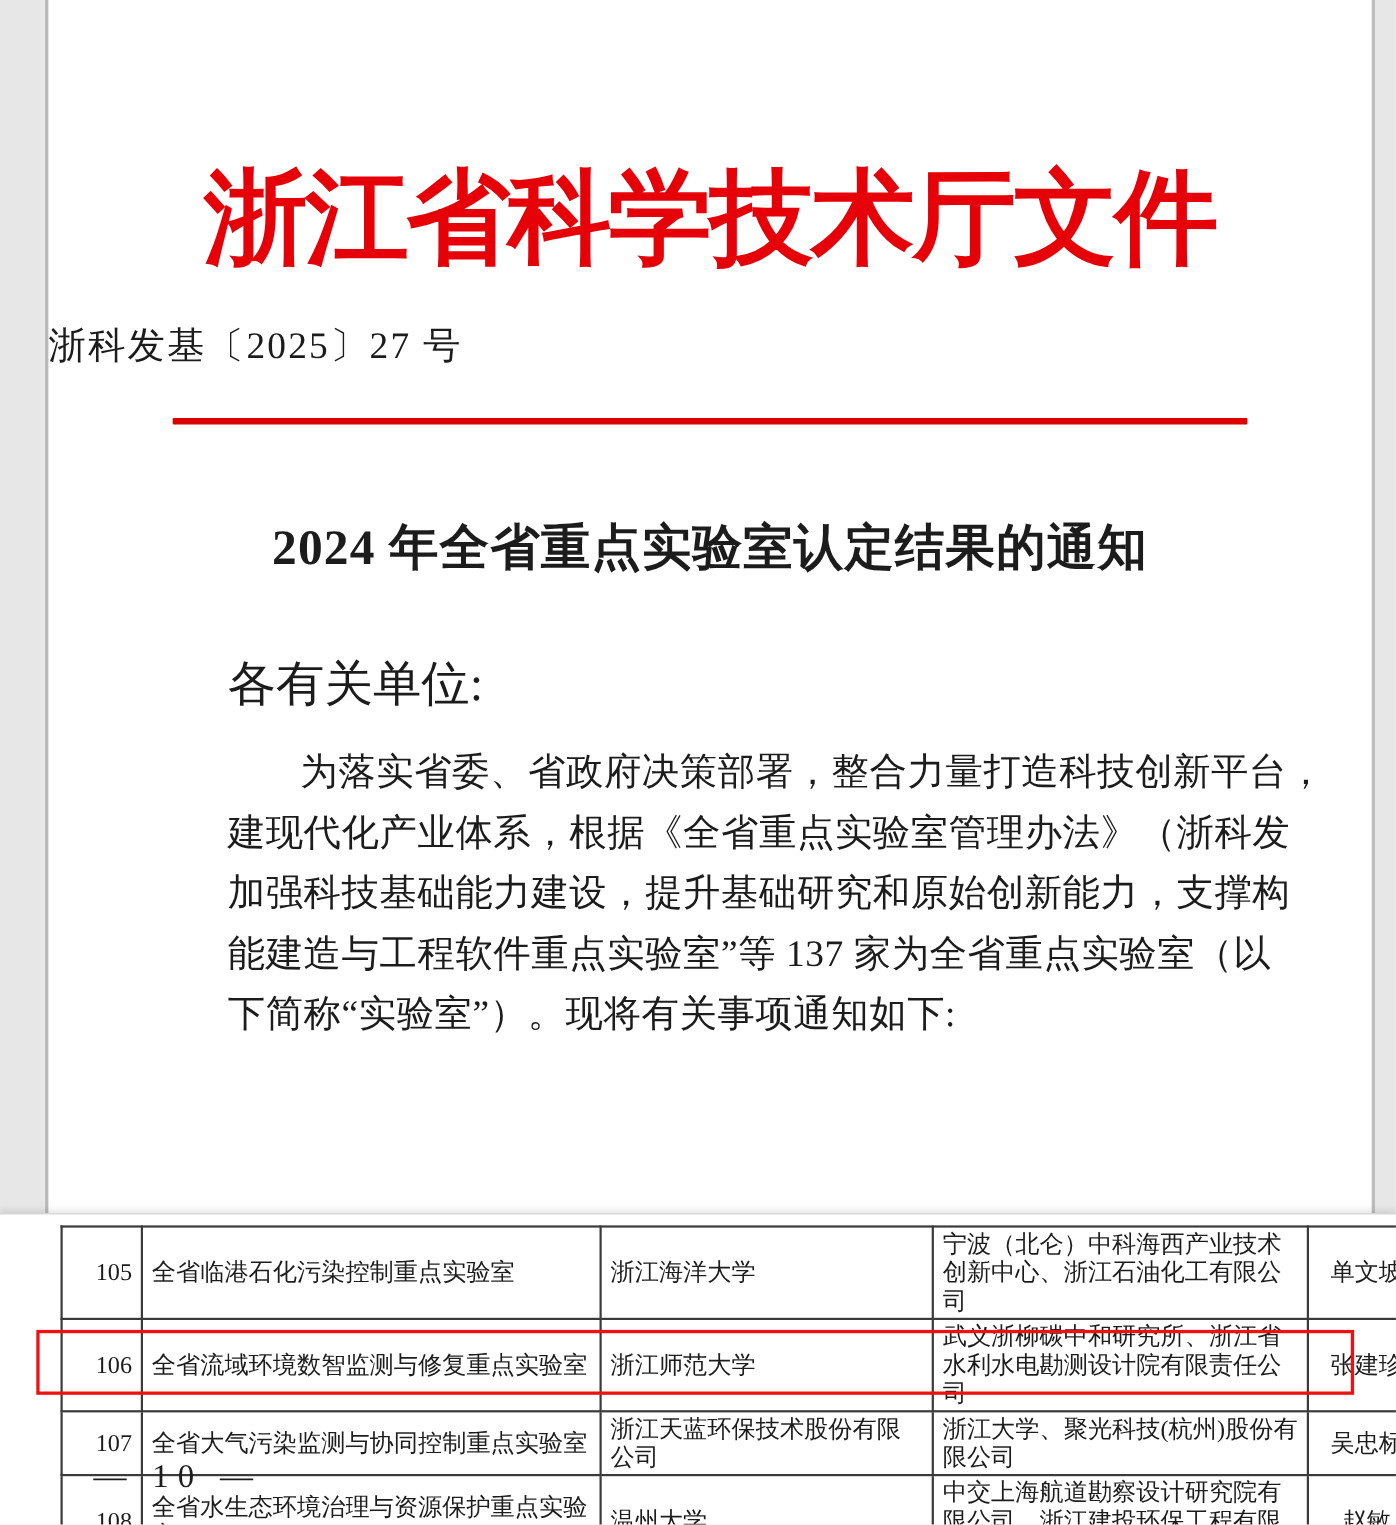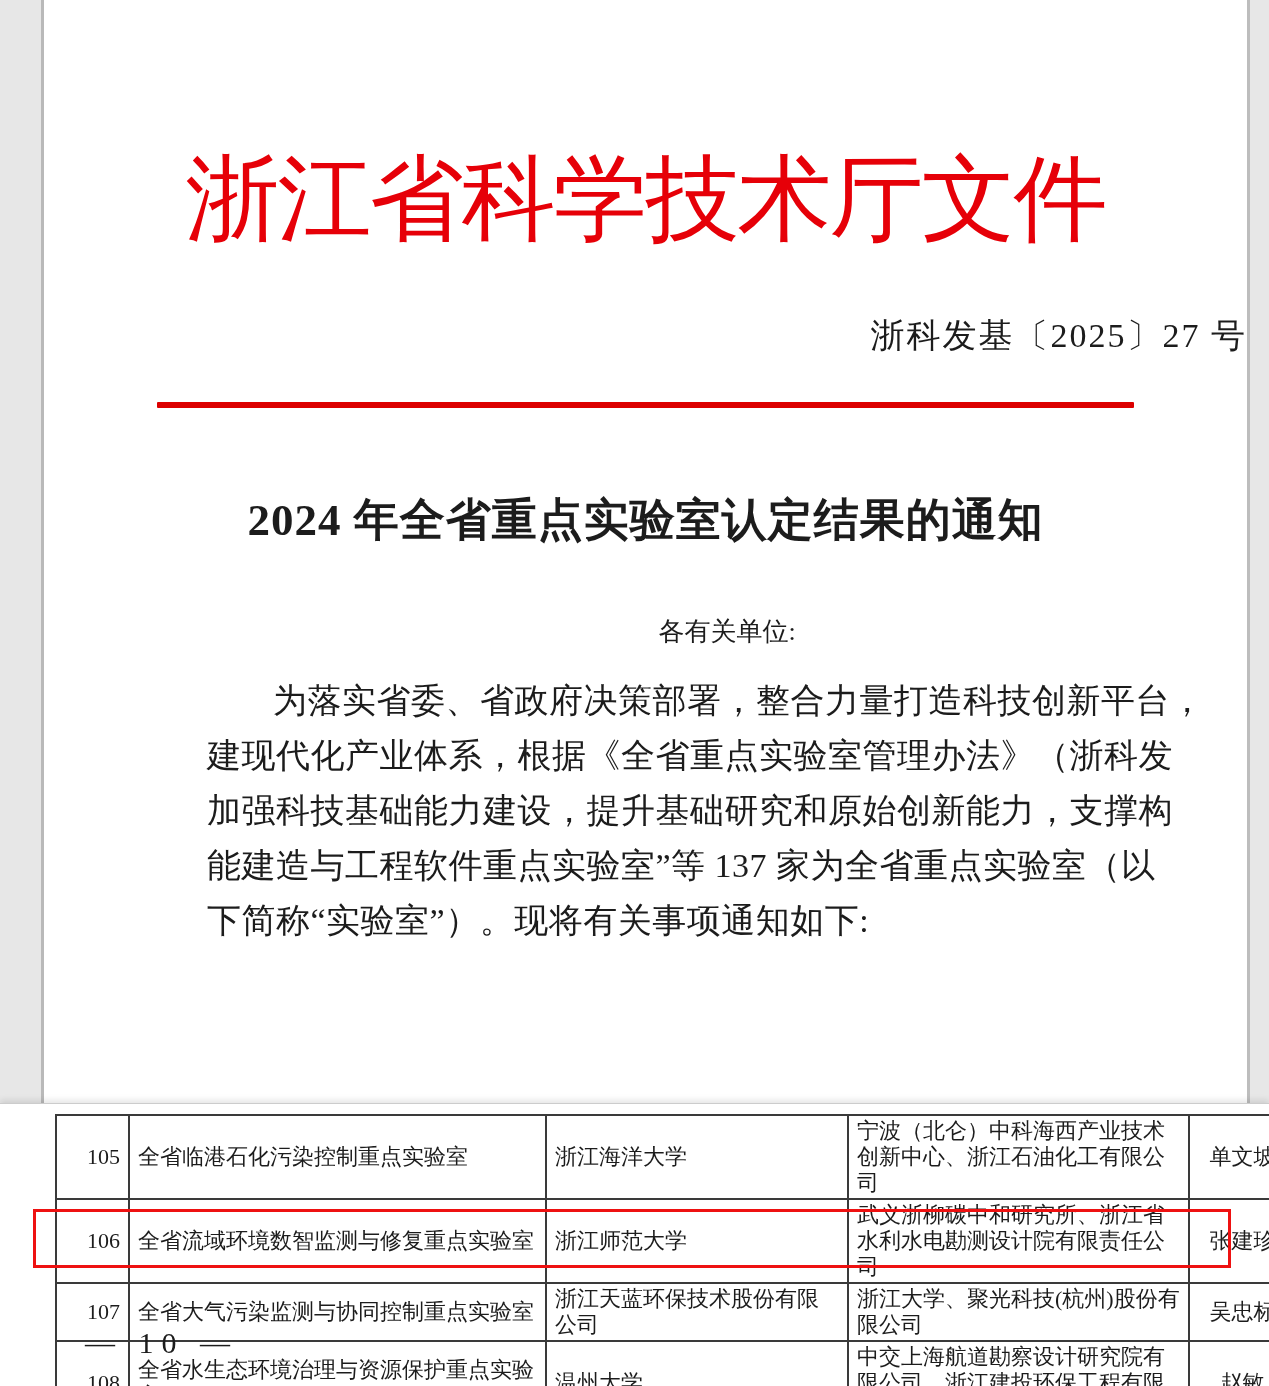--- a/index.html
+++ b/index.html
@@ -16,51 +16,50 @@
     position:absolute;left:41px;top:0;width:1209px;height:1104px;
     background:#ffffff;
     border-left:3px solid #b9b9b9;
     border-right:3px solid #bdbdbd;
     box-sizing:border-box;
   }
   .red-title{
     margin-top:148px;
     text-align:center;
     font-size:94px;
-    font-weight:normal;
+    font-weight:bold;
     letter-spacing:-2px;
     color:#e60008;
     line-height:1.1;
     white-space:nowrap;
   }
   .doc-number{
-    margin-top:62px;
-    text-align:right;
+    margin-top:40px;
+    text-align:left;
     font-size:34px;
     letter-spacing:2px;
   }
   .red-rule{
     margin:43px auto 0 auto;
     width:977px;height:6px;
     background:#dc0000;
     border-radius:1px;
   }
   .notice-title{
     margin-top:76px;
     text-align:center;
     font-weight:bold;
     font-size:45px;
     line-height:72px;
     letter-spacing:1px;
   }
   .salutation{
     margin-top:58px;
     padding-left:163px;
-    font-size:26px;
-    text-align:center;
+    font-size:44px;
   }
   .body-par{
     margin-top:24px;
     padding-left:163px;
     padding-right:138px;
     font-size:34px;
   }
   .body-line{
     line-height:55px;
     white-space:nowrap;

